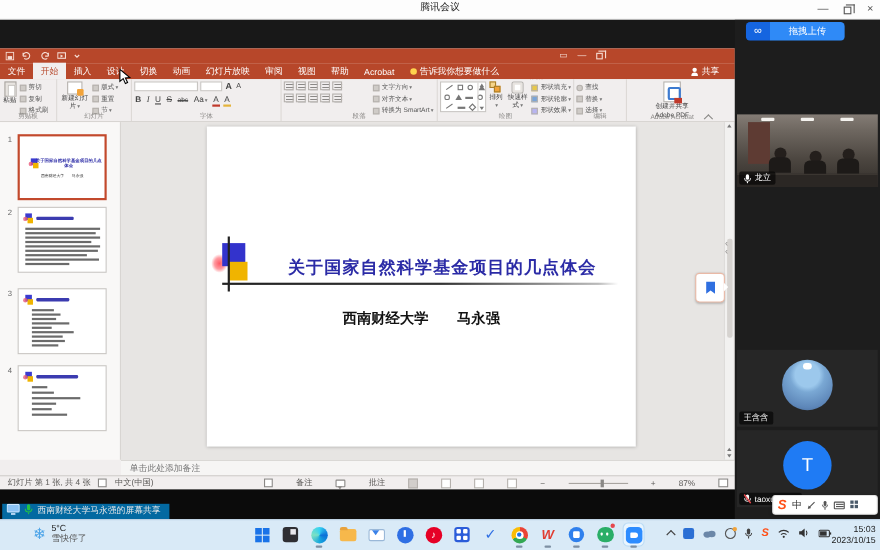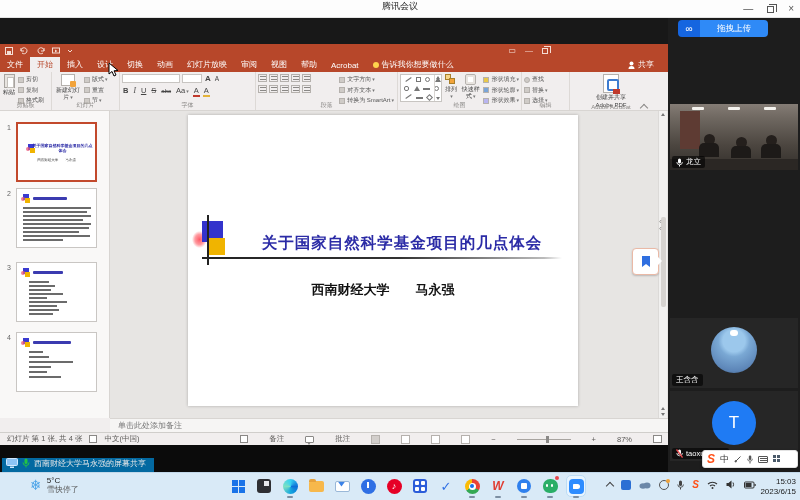--- a/index.html
+++ b/index.html
@@ -793,21 +793,21 @@
         </svg>
       <svg width="12" height="8">
           <rect x="0.5" y="1" width="9.5" height="6" rx="1" fill="none" stroke="#333"></rect>
           <rect x="1.5" y="2" width="6" height="4" fill="#333"></rect>
           <rect x="10.5" y="3" width="1.2" height="2" fill="#333"></rect>
         </svg>
     </div>
 
     <div class="clock">
       <div>15:03</div>
-      <div>2023/6/15</div>
+      <div>2023/10/15</div>
     </div>
   </div>
 
   <div class="sogou-bar">
     <span class="slogo">S</span>
     <span class="zh">中</span>
     <svg width="8" height="8">
         <path d="M1 7 L6.5 1.5 M1 7 l1.5-.4 -1.1-1.1 Z" stroke="#555" fill="#555"></path>
       </svg>
     <svg width="6" height="9">

